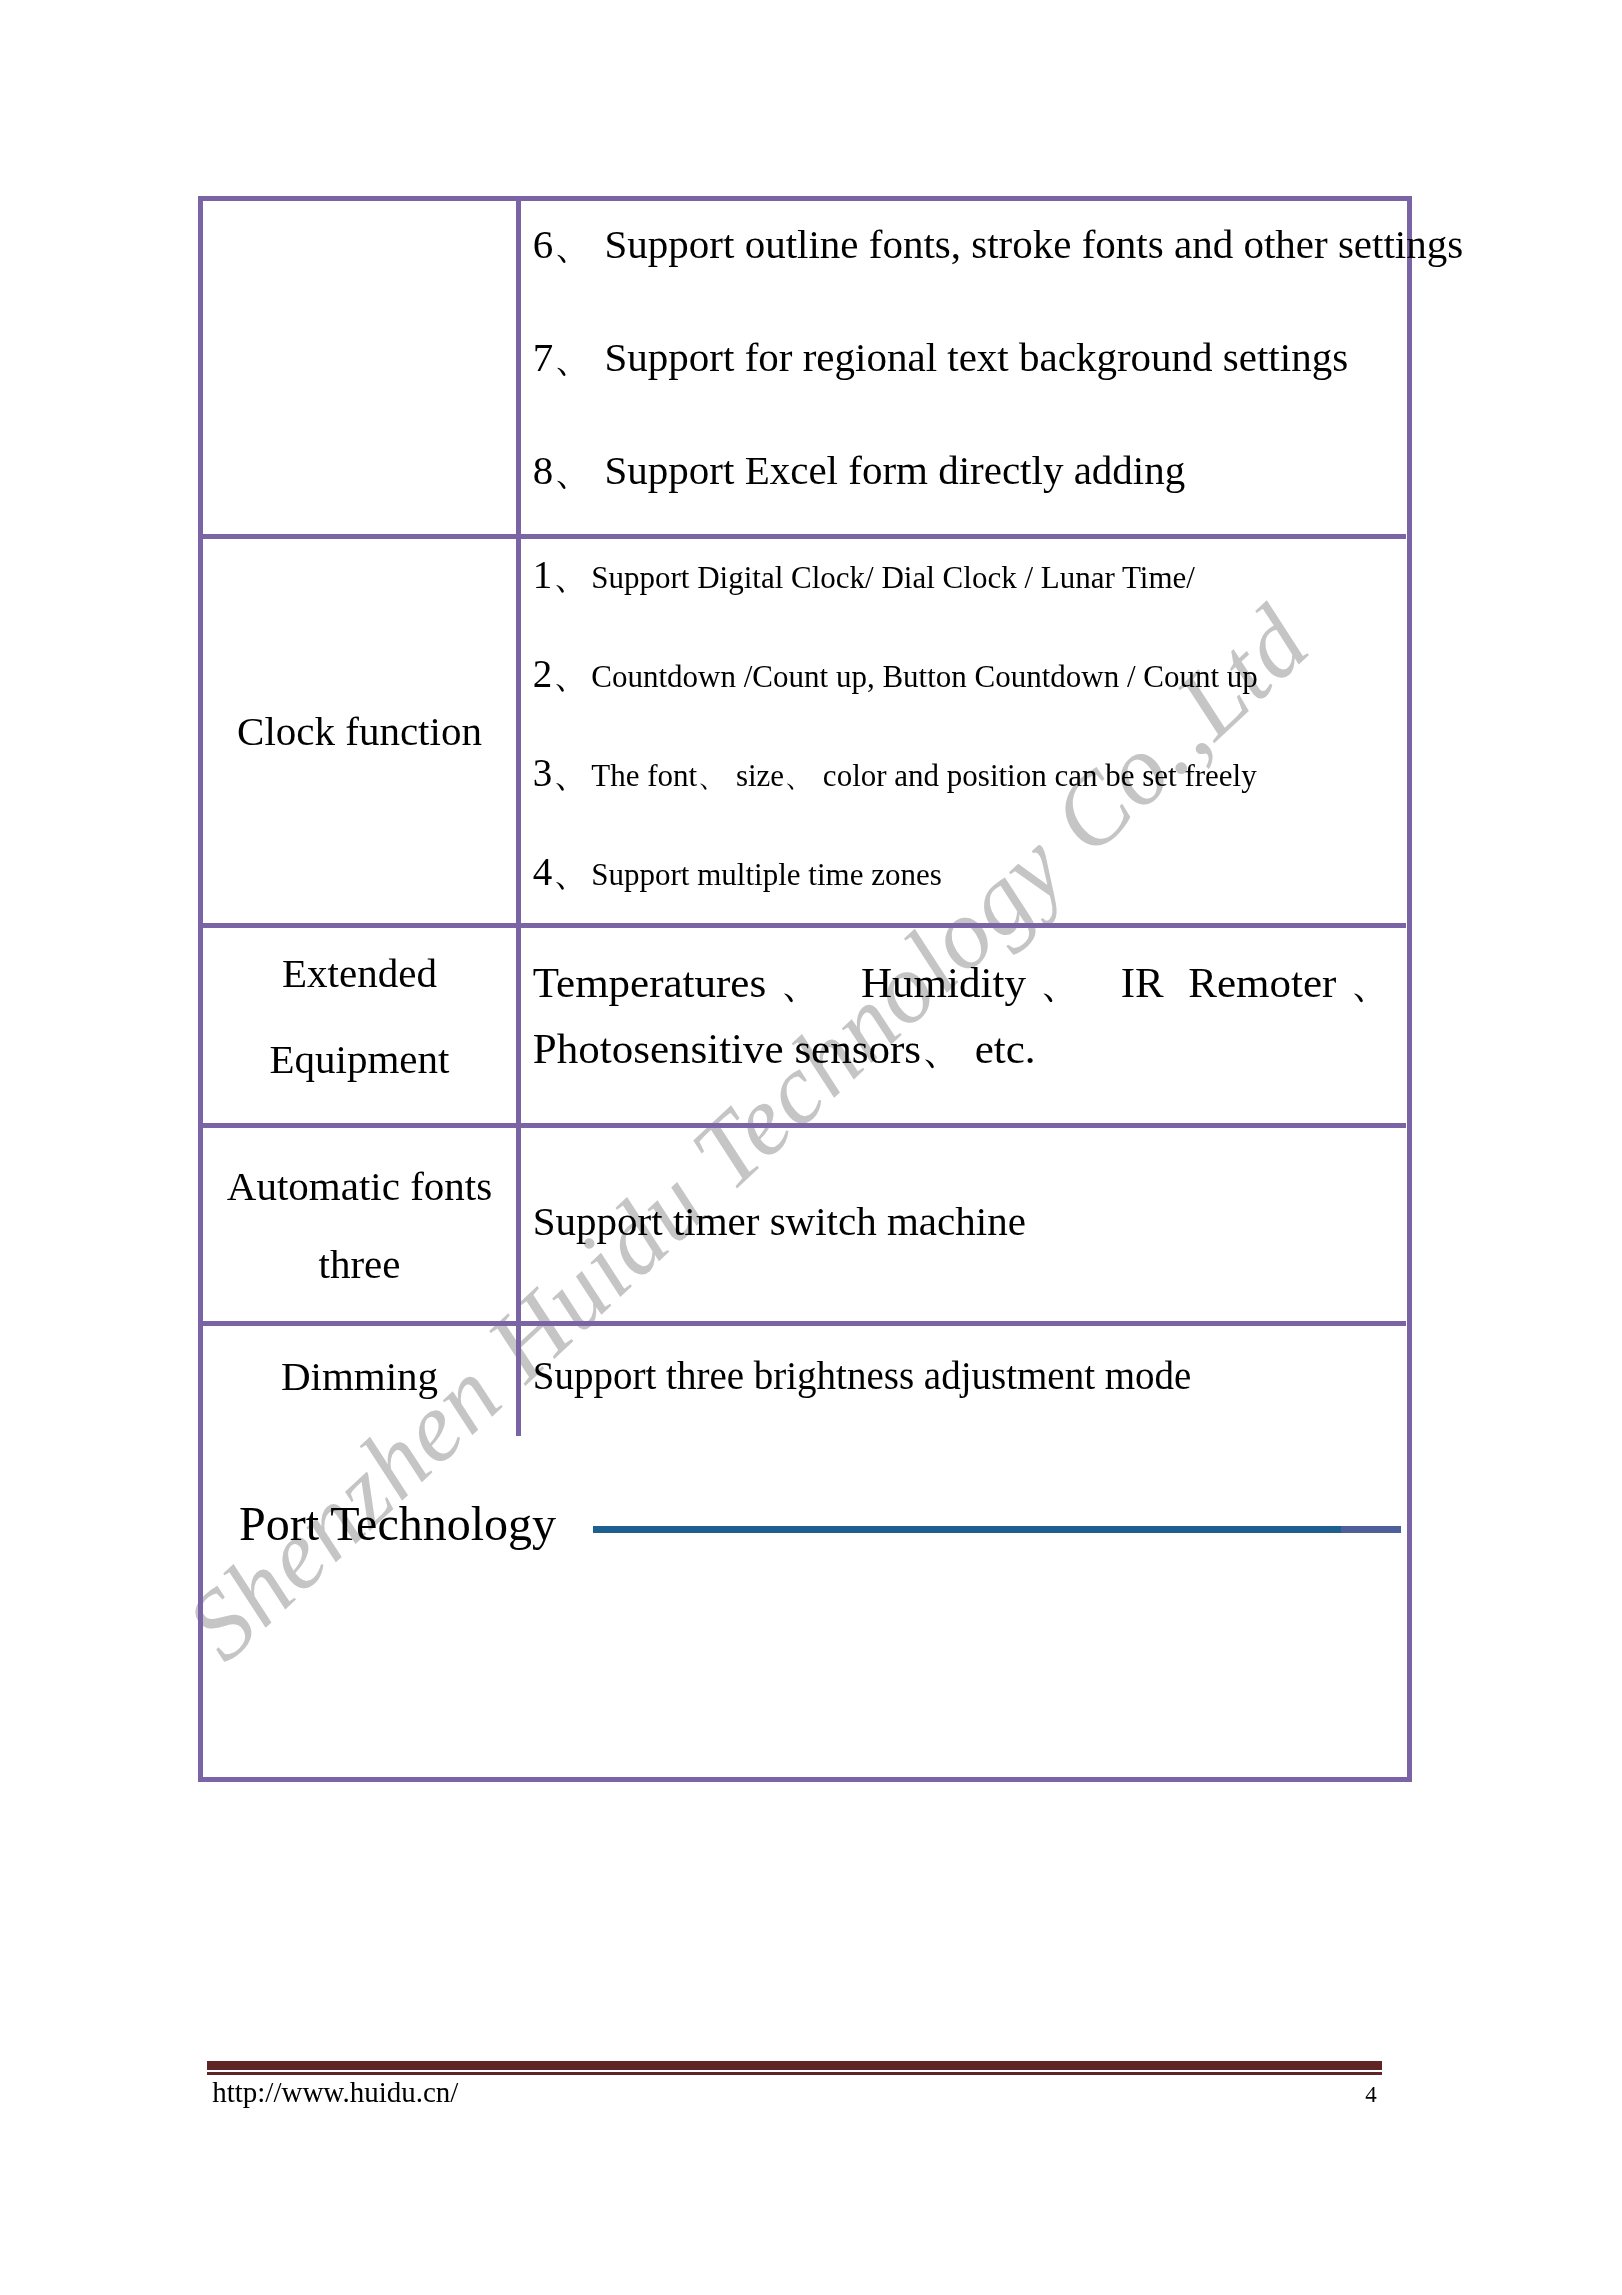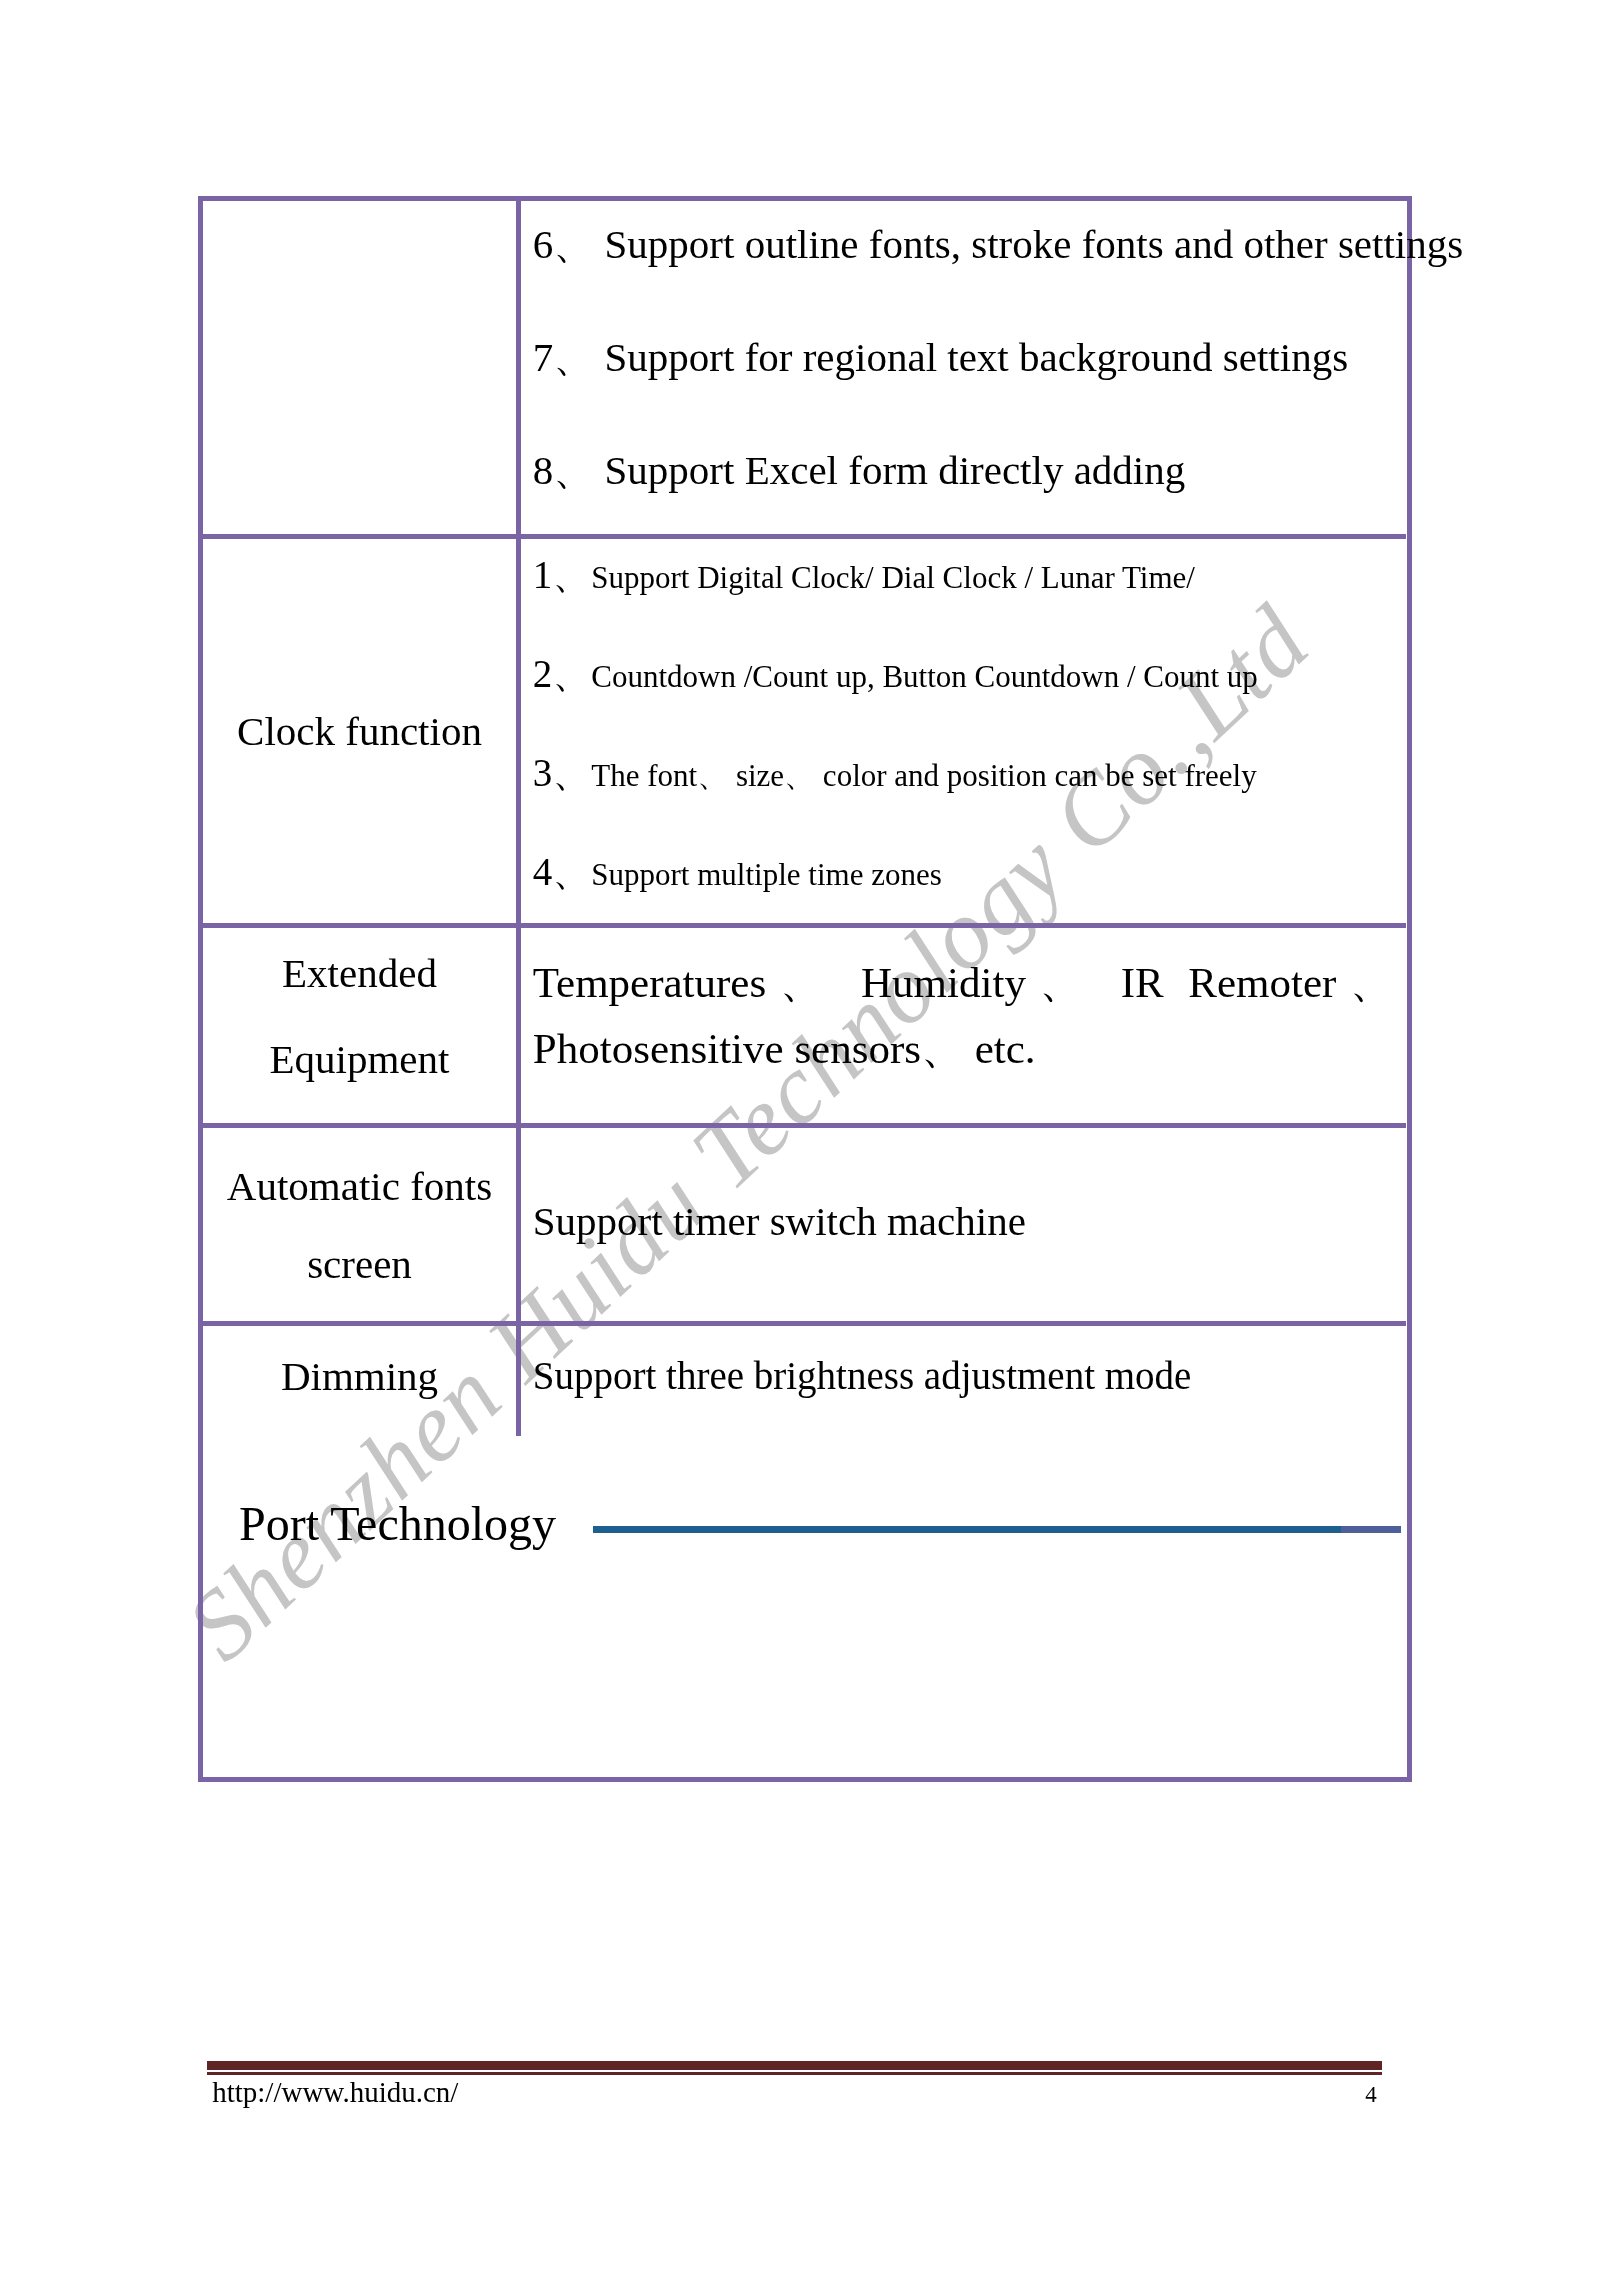--- a/index.html
+++ b/index.html
@@ -106,21 +106,21 @@
     <div class="cell label-cell bt r3c1">
       <p>Extended</p>
       <p>Equipment</p>
     </div>
     <div class="cell col2 bt r3c2">
       <p>Temperatures、 Humidity、 IR Remoter、 Photosensitive sensors、 etc.</p>
     </div>
 
     <div class="cell label-cell bt r4c1">
       <p>Automatic fonts</p>
-      <p>screen</p>
+      <p>three</p>
     </div>
     <div class="cell col2 bt r4c2">
       <p>Support timer switch machine</p>
     </div>
 
     <div class="cell label-cell bt r5c1">
       <p>Dimming</p>
     </div>
     <div class="cell col2 bt r5c2">
       <p>Support three brightness adjustment mode</p>

